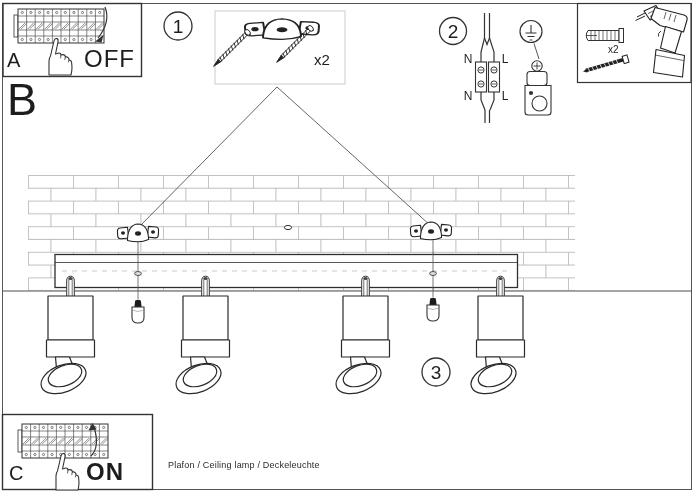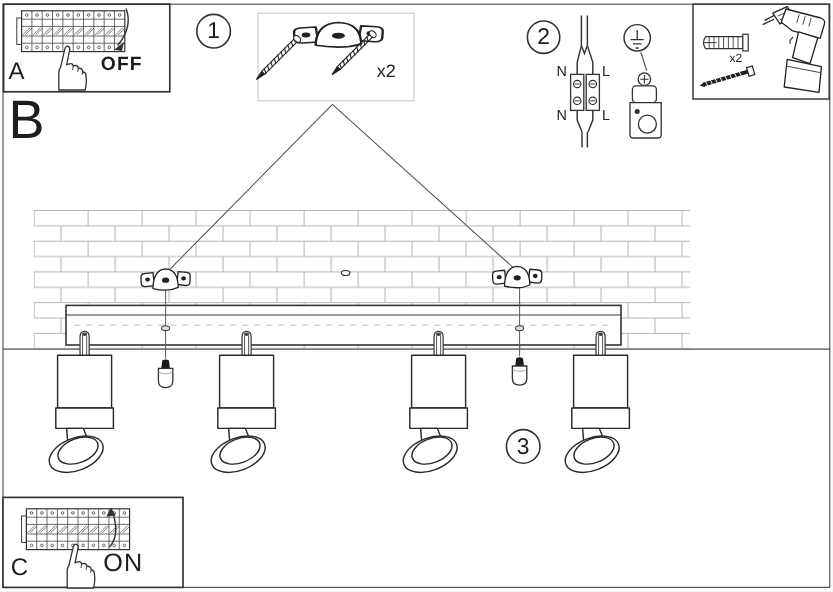--- a/index.html
+++ b/index.html
@@ -1,24 +1,24 @@
 <!DOCTYPE html>
 <html><head>
 <meta charset="utf-8">
 <style>
   html,body{margin:0;padding:0;background:#e8e8e8;}
   #page{position:relative;width:694px;height:493px;background:#fff;overflow:hidden;
         font-family:"Liberation Sans",sans-serif;color:#1d1d1d;}
   #art{position:absolute;left:0;top:0;}
   .txt{position:absolute;white-space:nowrap;color:#1d1d1d;}
   .label-a{left:7px;top:49px;font-size:20px;}
-  .label-off{left:84px;top:45px;font-size:16px;letter-spacing:1px;font-weight:bold;}
+  .label-off{left:84px;top:45px;font-size:24px;letter-spacing:1px;}
   .label-b{left:7px;top:74px;font-size:45px;}
   .label-c{left:9px;top:462px;font-size:20px;}
-  .label-on{left:86px;top:458px;font-size:21px;letter-spacing:1px;}
+  .label-on{left:86px;top:458px;font-size:24px;letter-spacing:1px;font-weight:bold;}
   .stepnum{width:30px;text-align:center;font-size:19px;}
   .num1{left:163px;top:16px;}
   .num2{left:438px;top:21px;}
   .num3{left:421px;top:362px;}
   .x2-step1{left:314px;top:51px;font-size:15px;}
   .x2-drill{left:608px;top:44px;font-size:10px;}
   .wire{font-size:12px;width:14px;text-align:center;}
   .n-top{left:461px;top:52px;}
   .l-top{left:498px;top:52px;}
   .n-bot{left:461px;top:89px;}
@@ -255,14 +255,15 @@
 <div class="txt stepnum num3">3</div>
 
 <div class="txt x2-step1">x2</div>
 <div class="txt x2-drill">x2</div>
 
 <div class="txt wire n-top">N</div>
 <div class="txt wire l-top">L</div>
 <div class="txt wire n-bot">N</div>
 <div class="txt wire l-bot">L</div>
 
+<div class="txt footer footer2">Plafon / Ceiling lamp / Deckeleuchte</div>
 
 </div>
 
 </body></html>

